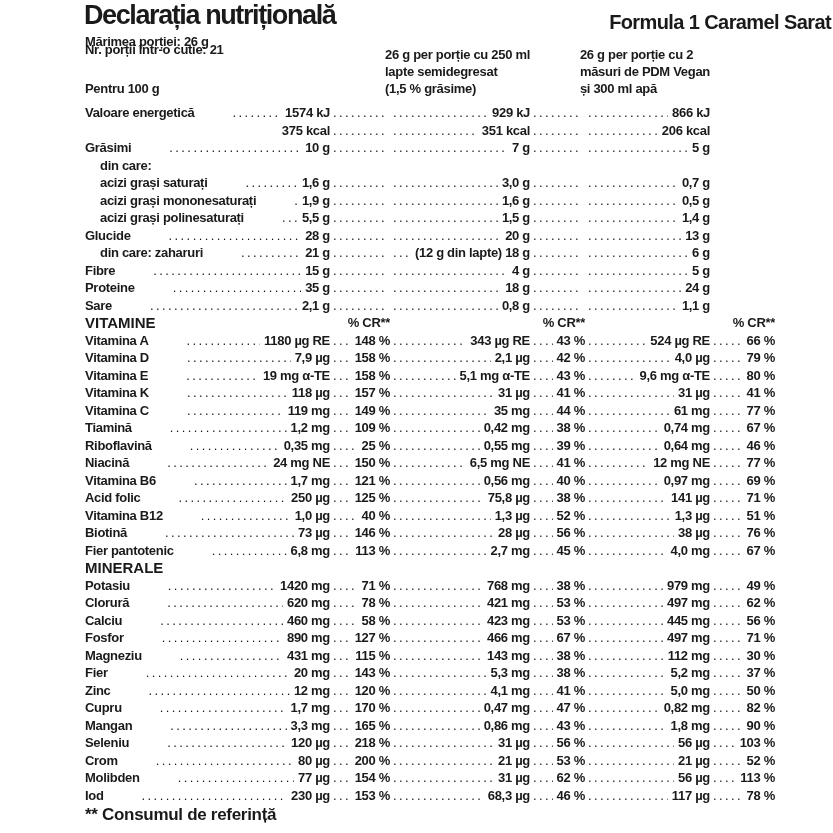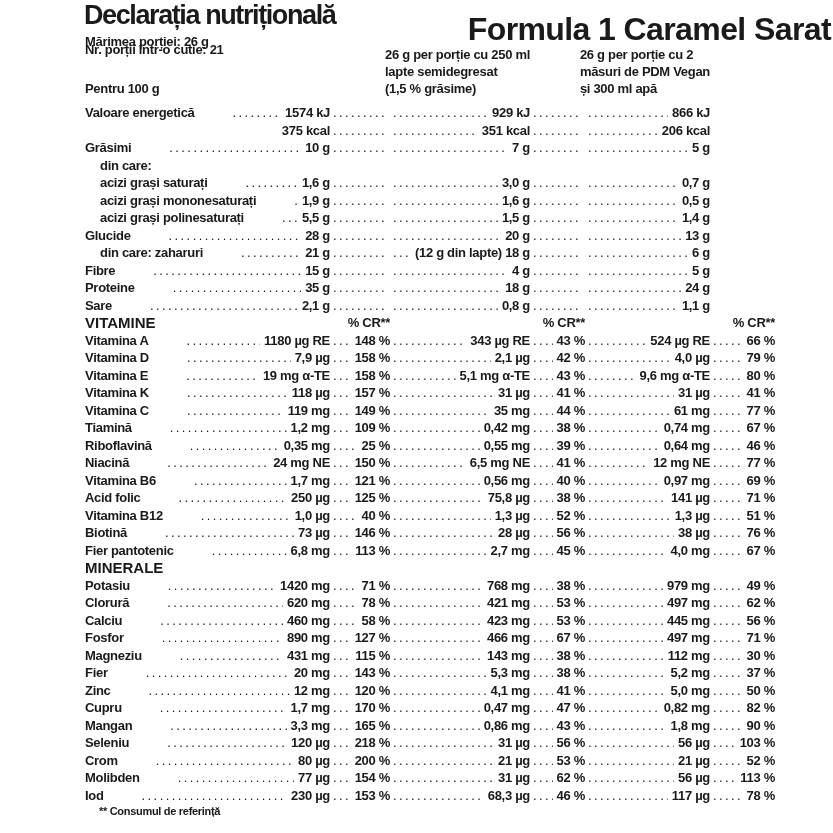--- a/index.html
+++ b/index.html
@@ -2,21 +2,21 @@
 <html><head>
 <meta charset="utf-8">
 <style>
   html,body{margin:0;padding:0;background:#ffffff;}
   body{width:833px;height:833px;color:#1a1a1a;font-family:"Liberation Sans",sans-serif;
        -webkit-font-smoothing:antialiased;}
   .page{position:relative;width:833px;height:833px;overflow:hidden;background:#fff;}
 
   
   .title{position:absolute;left:84px;top:0;font-size:27px;font-weight:700;letter-spacing:-1.4px;white-space:nowrap;}
-  .product{position:absolute;right:2px;top:11px;font-size:32px;font-weight:700;letter-spacing:-0.6px;white-space:nowrap;}
+  .product{position:absolute;right:2px;top:11px;font-size:20px;font-weight:700;letter-spacing:-0.6px;white-space:nowrap;}
   .serv{position:absolute;left:85px;font-size:13px;font-weight:700;letter-spacing:-0.3px;white-space:nowrap;}
   #serv1{top:34px}
   #serv2{top:42px}
   .colhead{position:absolute;font-size:13px;font-weight:700;letter-spacing:-0.3px;
            line-height:17px;}
   .colhead div{white-space:nowrap;}
   #ch100{left:85px;width:245px;top:80px;}
   #chmilk{right:303px;top:46px;}
   #chvegan{right:123px;top:46px;}
 
@@ -32,21 +32,21 @@
   .s3{flex:0 0 140px;}
   .s4{flex:0 0 55px;}
   .s5{flex:0 0 125px;}
   .s6{flex:0 0 65px;}
   .dots{flex:1 1 auto;min-width:0;overflow:hidden;font-weight:400;letter-spacing:2.4px;
         padding-left:3px;color:#1a1a1a;}
   .dots::after{content:"..................................................................................................................................";}
   .dots.off::after{content:"";}
   .v{flex:0 0 auto;padding-left:4px;}
 
-  .footnote{position:absolute;left:99px;top:805px;font-size:11px;font-weight:700;letter-spacing:-0.3px;white-space:nowrap;}
+  .footnote{position:absolute;left:85px;top:805px;font-size:17px;font-weight:700;letter-spacing:-0.3px;white-space:nowrap;}
 </style>
 </head>
 <body>
 
 <div class="page">
 
   <div class="title">Declarația nutrițională</div>
   <div class="product">Formula 1 Caramel Sarat</div>
 
   <div class="serv" id="serv1">Mărimea porției: 26 g</div>

